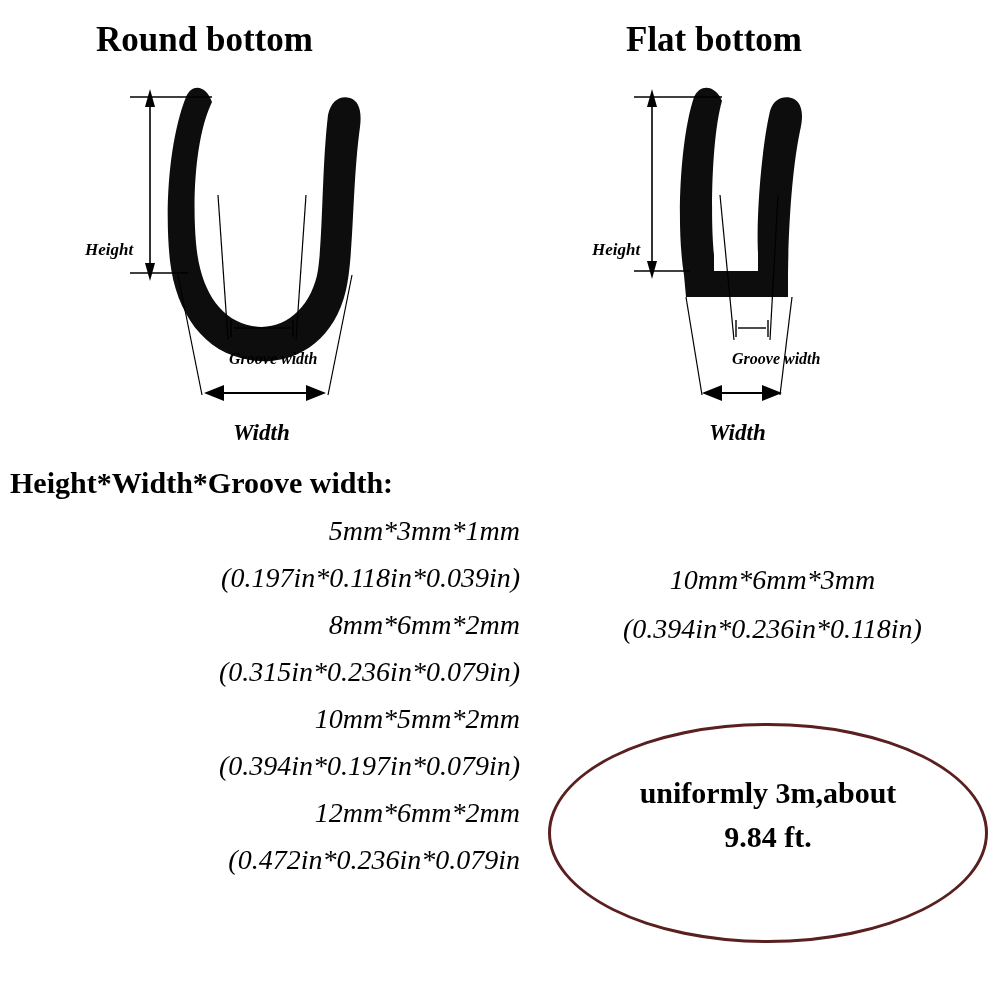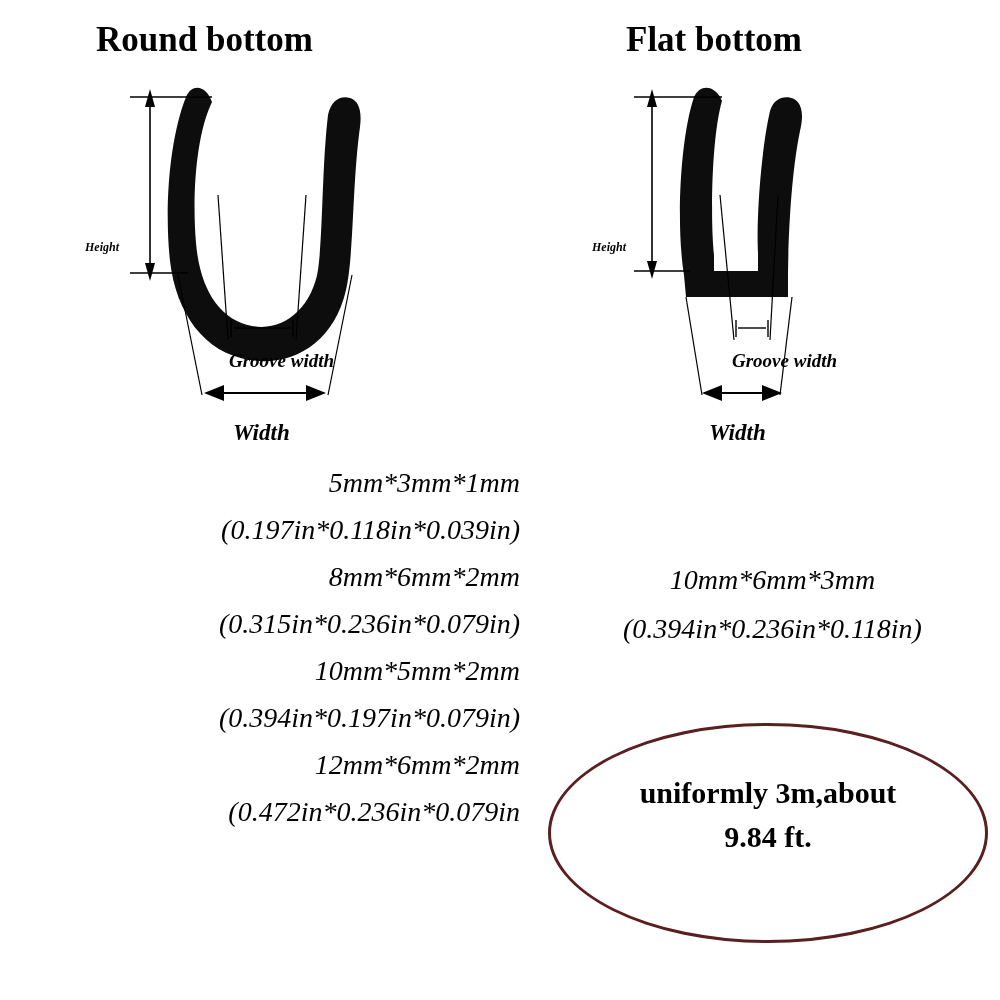--- a/index.html
+++ b/index.html
@@ -38,22 +38,22 @@
   .diagram { position: absolute; }
   .diagram svg { display: block; }
 
   .lbl {
     position: absolute;
     font-family: "Liberation Serif", serif;
     font-style: italic;
     font-weight: bold;
     white-space: nowrap;
   }
-  .lbl-height { font-size: 12px; }
-  .lbl-groove { font-size: 19px; }
+  .lbl-height { font-size: 17px; }
+  .lbl-groove { font-size: 16px; }
   .lbl-width  { font-size: 23px; }
 
   
   .spec-heading {
     font-family: "Liberation Serif", serif;
     font-weight: bold;
     font-size: 30px;
     white-space: nowrap;
   }
   .spec-line {
@@ -222,20 +222,21 @@
       <polygon points="92,318 112,310 112,326" fill="#000"></polygon>
       <polygon points="172,318 152,310 152,326" fill="#000"></polygon>
     </svg>
 
     <span class="lbl lbl-height" style="left:-18px; top:165px;">Height</span>
     <span class="lbl lbl-groove" style="left:122px; top:275px;">Groove width</span>
     <span class="lbl lbl-width" style="left:99px; top:345px;">Width</span>
   </div>
 
   <div class="abs" id="left-specs">
+    <div class="spec-heading">Height*Width*Groove width:</div>
     <div class="spec-line">5mm*3mm*1mm</div>
     <div class="spec-line">(0.197in*0.118in*0.039in)</div>
     <div class="spec-line">8mm*6mm*2mm</div>
     <div class="spec-line">(0.315in*0.236in*0.079in)</div>
     <div class="spec-line">10mm*5mm*2mm</div>
     <div class="spec-line">(0.394in*0.197in*0.079in)</div>
     <div class="spec-line">12mm*6mm*2mm</div>
     <div class="spec-line">(0.472in*0.236in*0.079in</div>
   </div>
 

